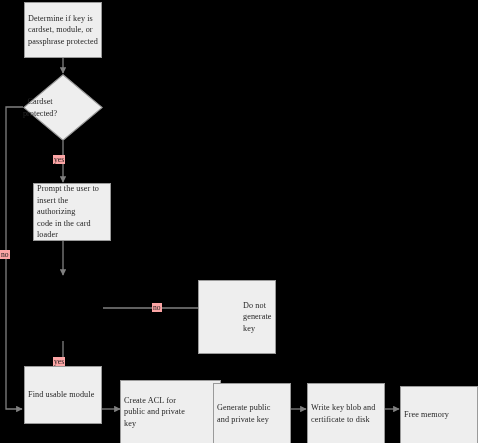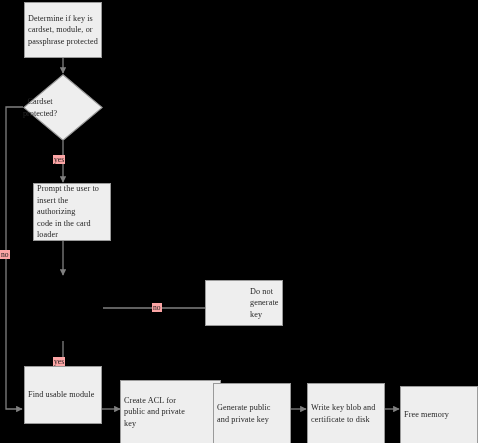--- a/index.html
+++ b/index.html
@@ -125,21 +125,21 @@
   </div>
 
   <div class="node" style="left:24px; top:183px; width:78px; height:58px;margin-left:9px;">
     <span class="node-text">Prompt the user to
 insert the authorizing
 code in the card
 loader</span>
   </div>
 
 
-  <div class="node" style="left:205px; top:280px; width:78px; height:46px;padding-left:44px;">
+  <div class="node" style="left:198px; top:280px; width:78px; height:74px;padding-left:44px;">
     <span class="node-text">Do not generate key</span>
   </div>
 
   <div class="node" style="left:24px; top:366px; width:78px; height:58px;">
     <span class="node-text">Find usable module</span>
   </div>
 
   <div class="node" style="left:120px; top:380px; width:101px; height:64px;">
     <span class="node-text">Create ACL for
 public and  private

